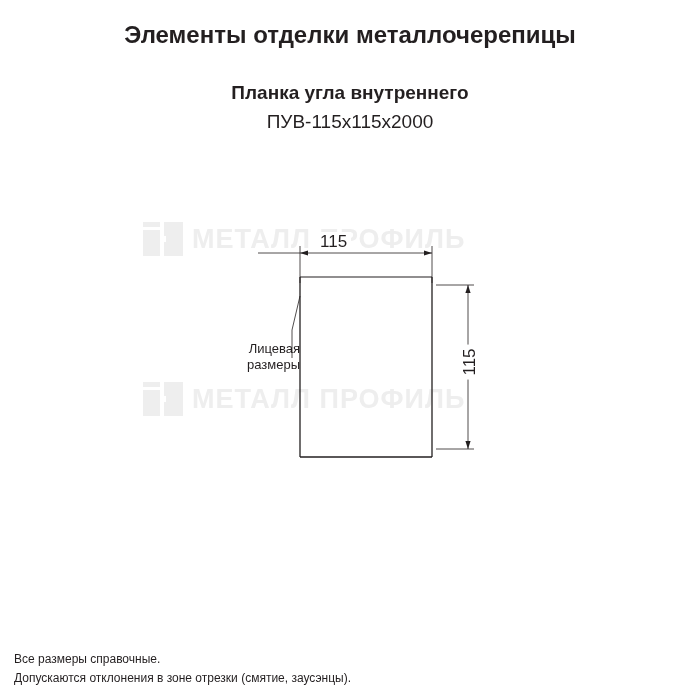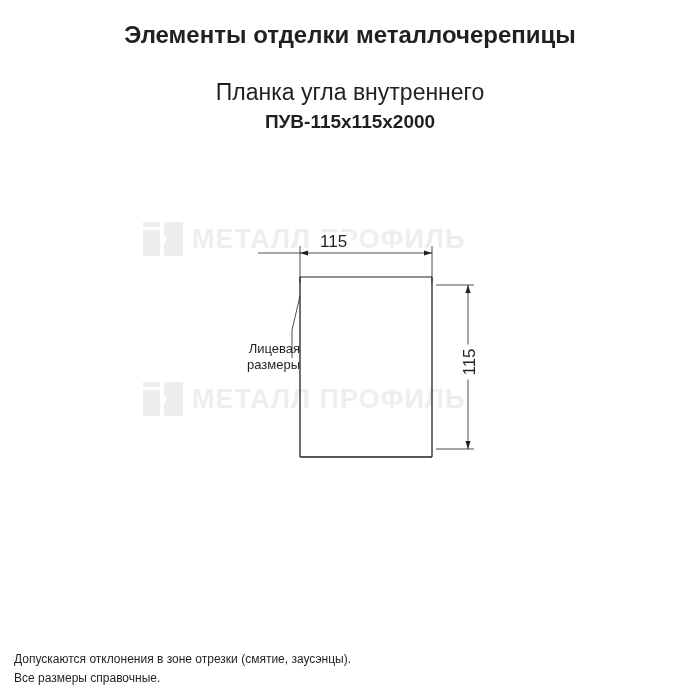--- a/index.html
+++ b/index.html
@@ -24,28 +24,28 @@
     width: 700px;
     text-align: center;
   }
   .main-title {
     font-size: 24px;
     font-weight: bold;
     line-height: 30px;
     letter-spacing: 0px;
   }
   .sub-title {
-    font-size: 23px;
-    font-weight: normal;
+    font-size: 19px;
+    font-weight: bold;
     line-height: 27px;
     margin-top: 29px;
   }
   .sub-title-2 {
     font-size: 19px;
-    font-weight: bold;
+    font-weight: normal;
     line-height: 27px;
     margin-top: 2px;
   }
 
   
   .watermark {
     position: absolute;
     display: flex;
     align-items: center;
     gap: 9px;
@@ -191,15 +191,15 @@
 
 <div class="dim-label" id="dim-top-label">115</div>
 <div class="dim-label" id="dim-right-label">115</div>
 
 <div class="face-label">
   <div>Лицевая</div>
   <div>размеры</div>
 </div>
 
 <div class="footer">
+  <div>Все размеры справочные.</div>
   <div>Допускаются отклонения в зоне отрезки (смятие, заусэнцы).</div>
-  <div>Все размеры справочные.</div>
 </div>
 
 </body></html>

